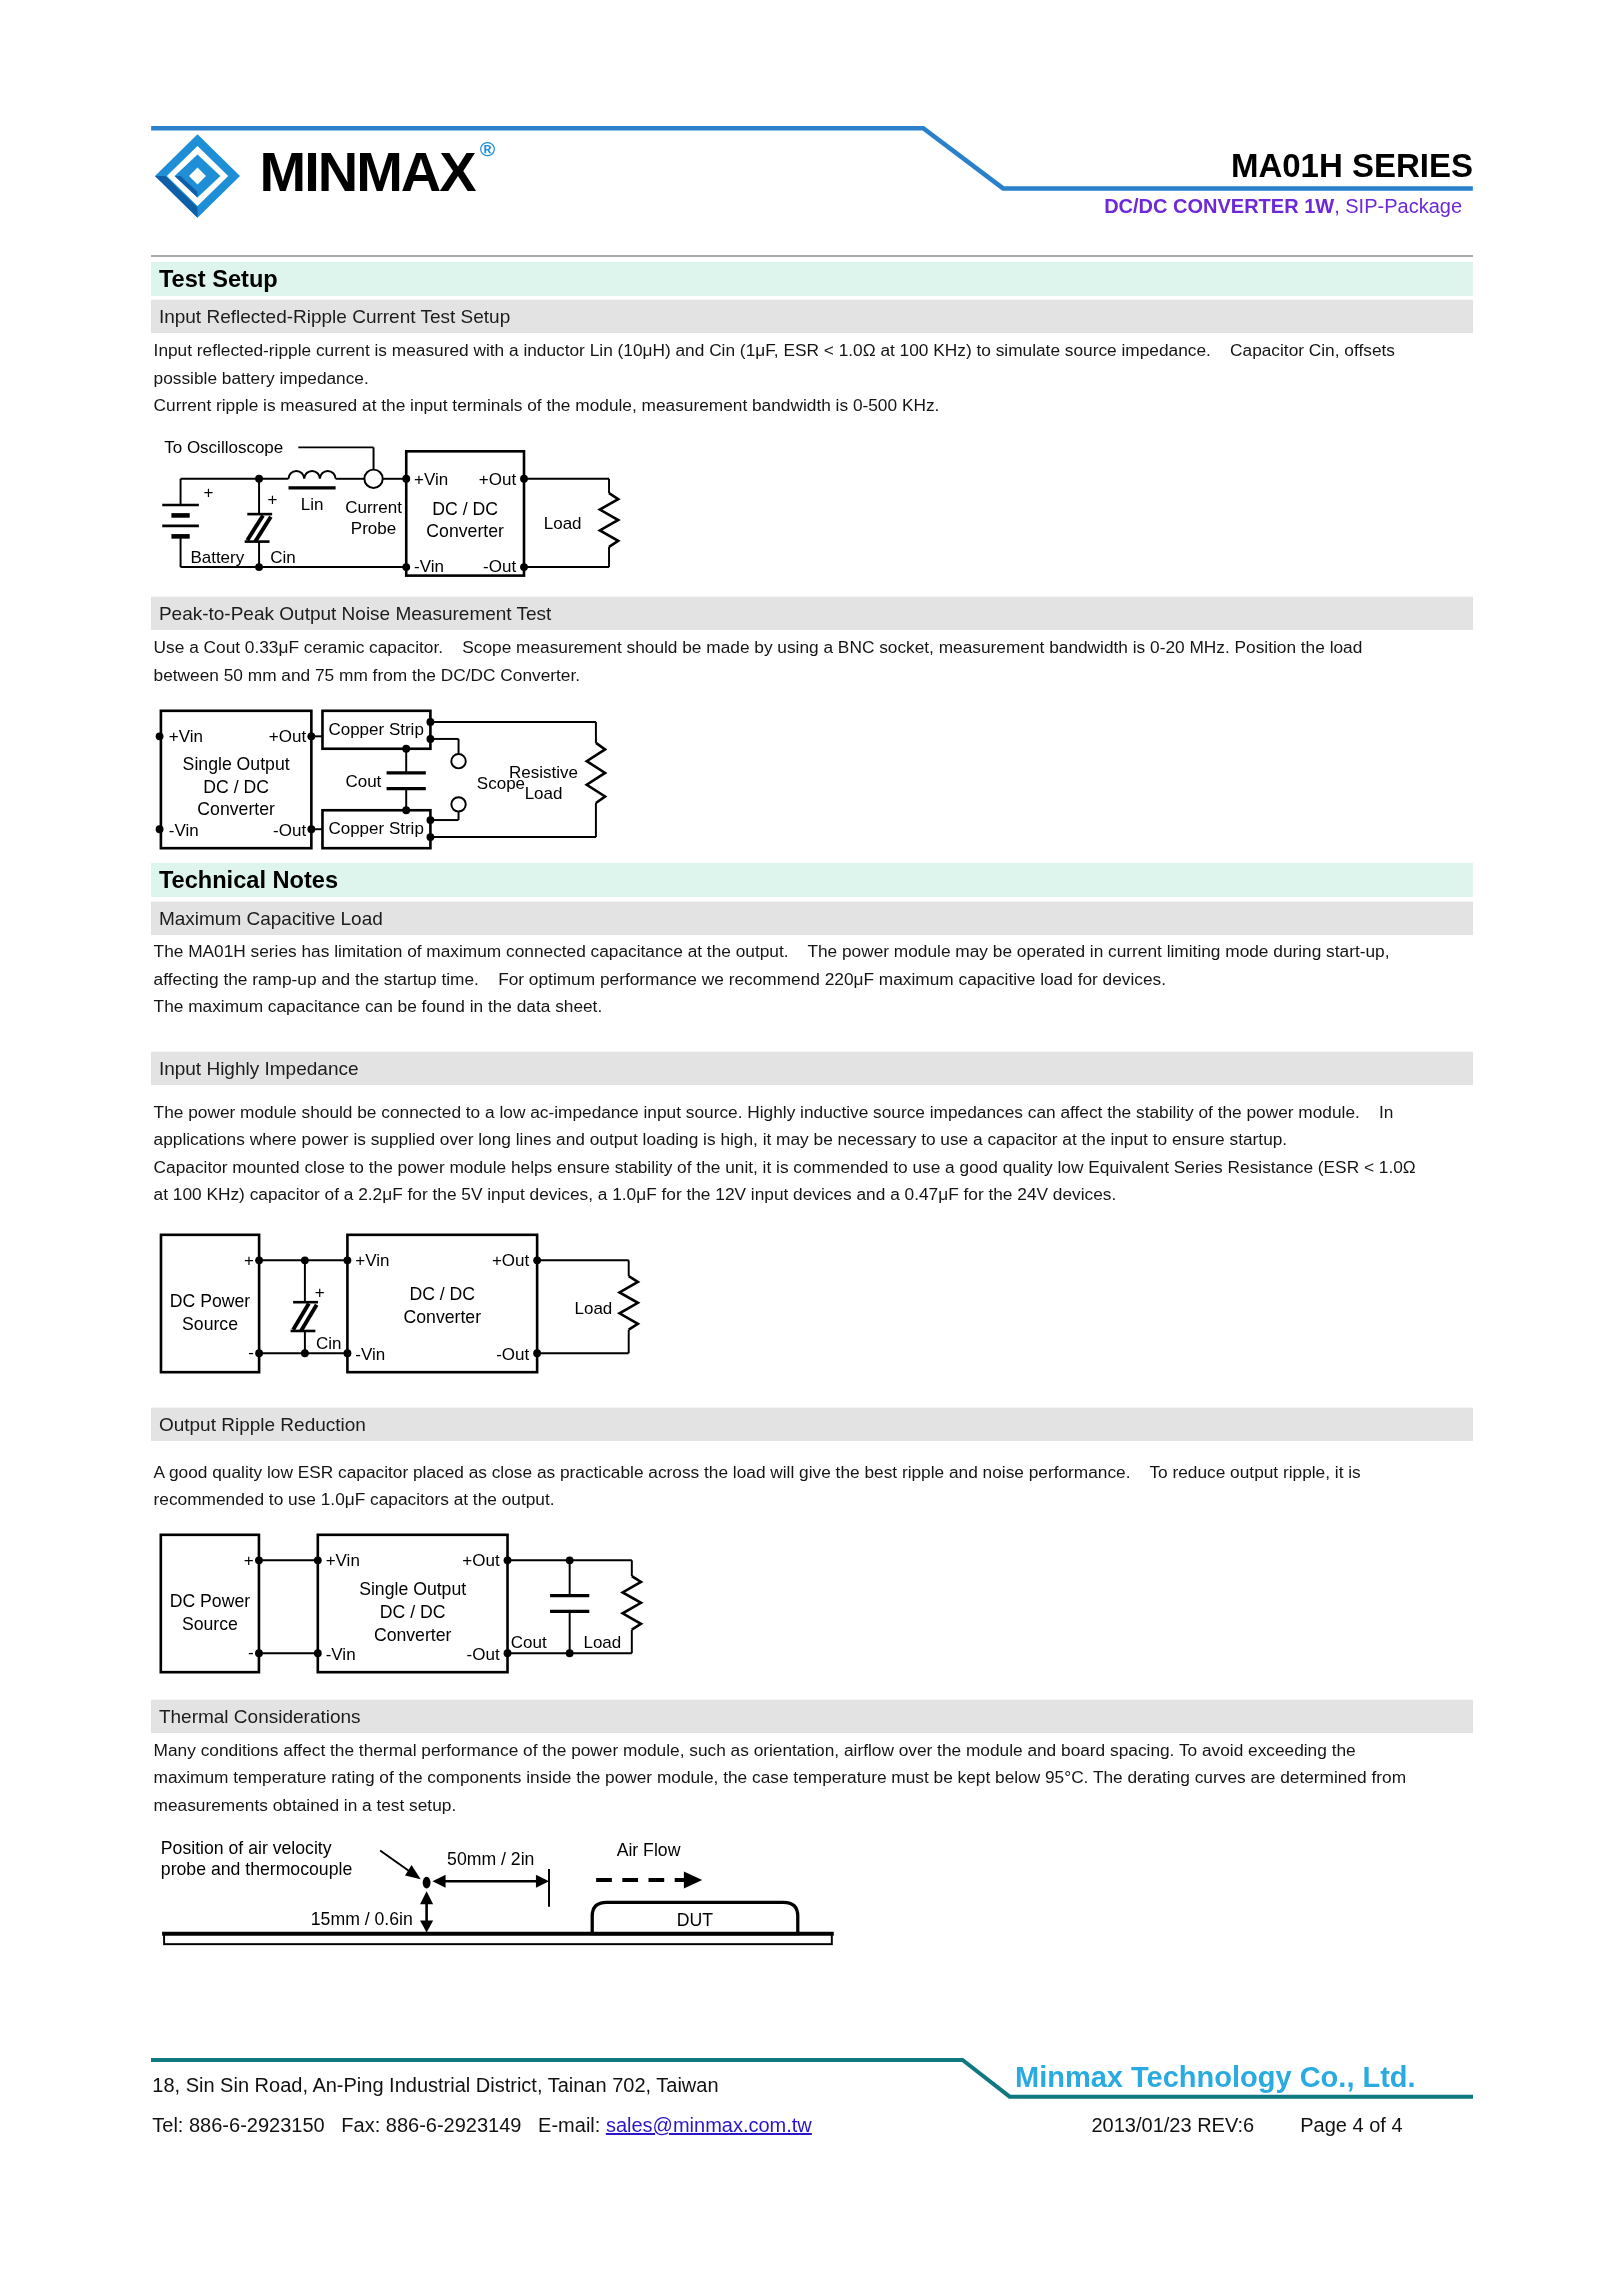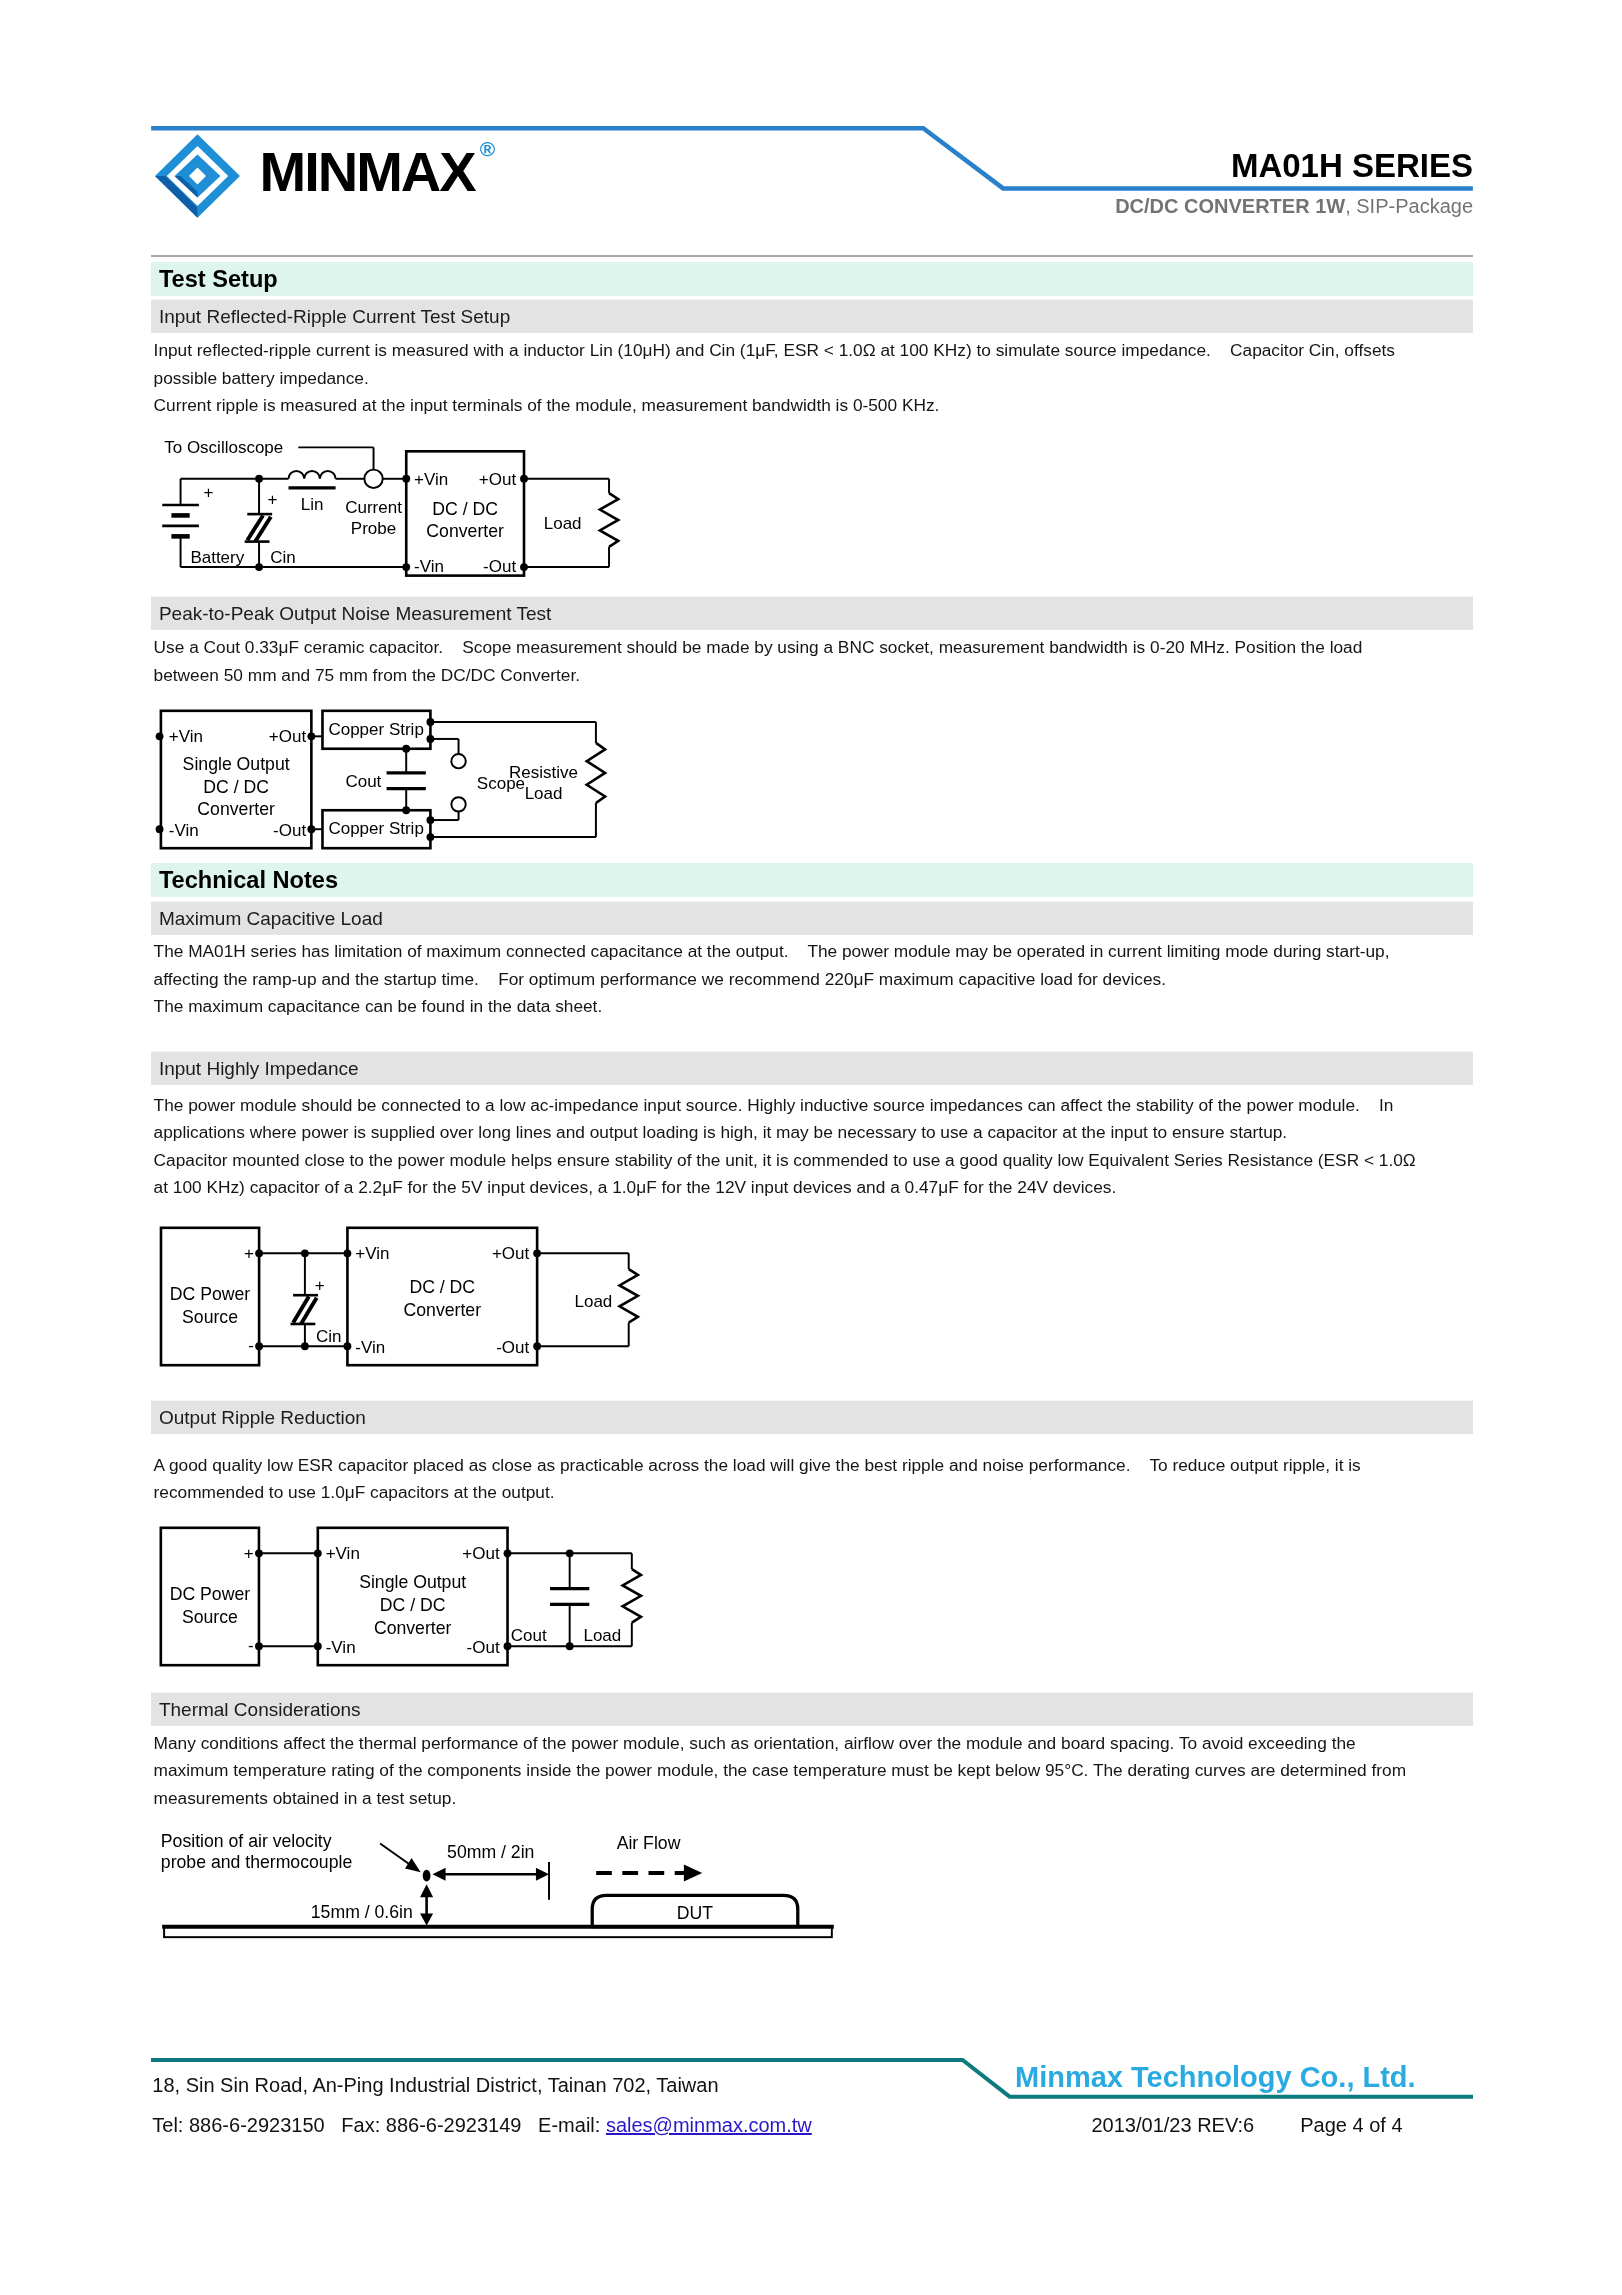--- a/index.html
+++ b/index.html
@@ -10,21 +10,21 @@
   
   .header{position:relative;margin-top:123px;height:106px;}
   .header-lines{position:absolute;left:0;top:0;}
   .logo{position:absolute;left:3.9px;top:10.5px;display:flex;align-items:flex-start;}
   .logo-mark{display:block;}
   .logo-text{font-size:56px;font-weight:bold;color:#000000;letter-spacing:-2px;line-height:1;
              margin-left:19.6px;margin-top:10.5px;}
   .logo-reg{font-size:21px;font-weight:bold;color:#1e8fd6;margin-left:5.2px;margin-top:3.9px;}
   .series-title{position:absolute;right:0;top:23.6px;font-size:33px;font-weight:bold;color:#000;
                 letter-spacing:0;}
-  .subtitle{position:absolute;right:0;top:72px;font-size:20px;color:#737373;white-space:pre;}
+  .subtitle{position:absolute;right:11px;top:72px;font-size:20px;color:#6d28d9;white-space:pre;}
   .subtitle .b{font-weight:bold;}
 
   .rule{height:2px;background:#a9a9a9;margin-top:26px;}
 
   .section-bar{margin-top:5.2px;height:34px;background:#ddf5ec;font-size:23.6px;font-weight:bold;
                line-height:34px;padding-left:7.9px;color:#000;}
   .sub-bar{height:33px;background:#e3e3e3;font-size:19px;line-height:33px;padding-left:7.9px;
            color:#1c1c1c;border-top:1.3px solid #f4f4f4;}
 
   .para{font-size:17.3px;color:#151515;margin-left:2.6px;}
@@ -204,21 +204,21 @@
 
     <div class="section-bar" style="margin-top:5.2px">Technical Notes</div>
     <div class="sub-bar" style="margin-top:3.3px">Maximum Capacitive Load</div>
     <div class="para" style="margin-top:3.9px">
       <div class="ln">The MA01H series has limitation of maximum connected capacitance at the output.    The power module may be operated in current limiting mode during start-up,</div>
       <div class="ln">affecting the ramp-up and the startup time.    For optimum performance we recommend 220μF maximum capacitive load for devices.</div>
       <div class="ln">The maximum capacitance can be found in the data sheet.</div>
     </div>
 
     <div class="sub-bar" style="margin-top:30px">Input Highly Impedance</div>
-    <div class="para" style="margin-top:7px">
+    <div class="para" style="margin-top:14px">
       <div class="ln">The power module should be connected to a low ac-impedance input source. Highly inductive source impedances can affect the stability of the power module.    In</div>
       <div class="ln">applications where power is supplied over long lines and output loading is high, it may be necessary to use a capacitor at the input to ensure startup.</div>
       <div class="ln">Capacitor mounted close to the power module helps ensure stability of the unit, it is commended to use a good quality low Equivalent Series Resistance (ESR &lt; 1.0Ω</div>
       <div class="ln">at 100 KHz) capacitor of a 2.2μF for the 5V input devices, a 1.0μF for the 12V input devices and a 0.47μF for the 24V devices.</div>
     </div>
 
     <svg class="diagram" width="576" height="157" style="margin-top:15.7px" viewBox="0 0 880 240">
       <g stroke-width="3">
         <line x1="165" y1="54" x2="300" y2="54"></line>
         <line x1="165" y1="196" x2="300" y2="196"></line>

